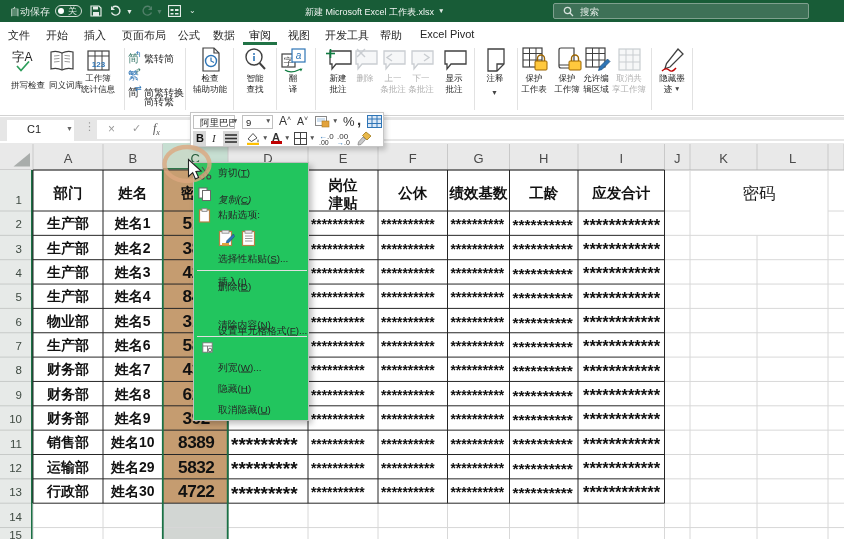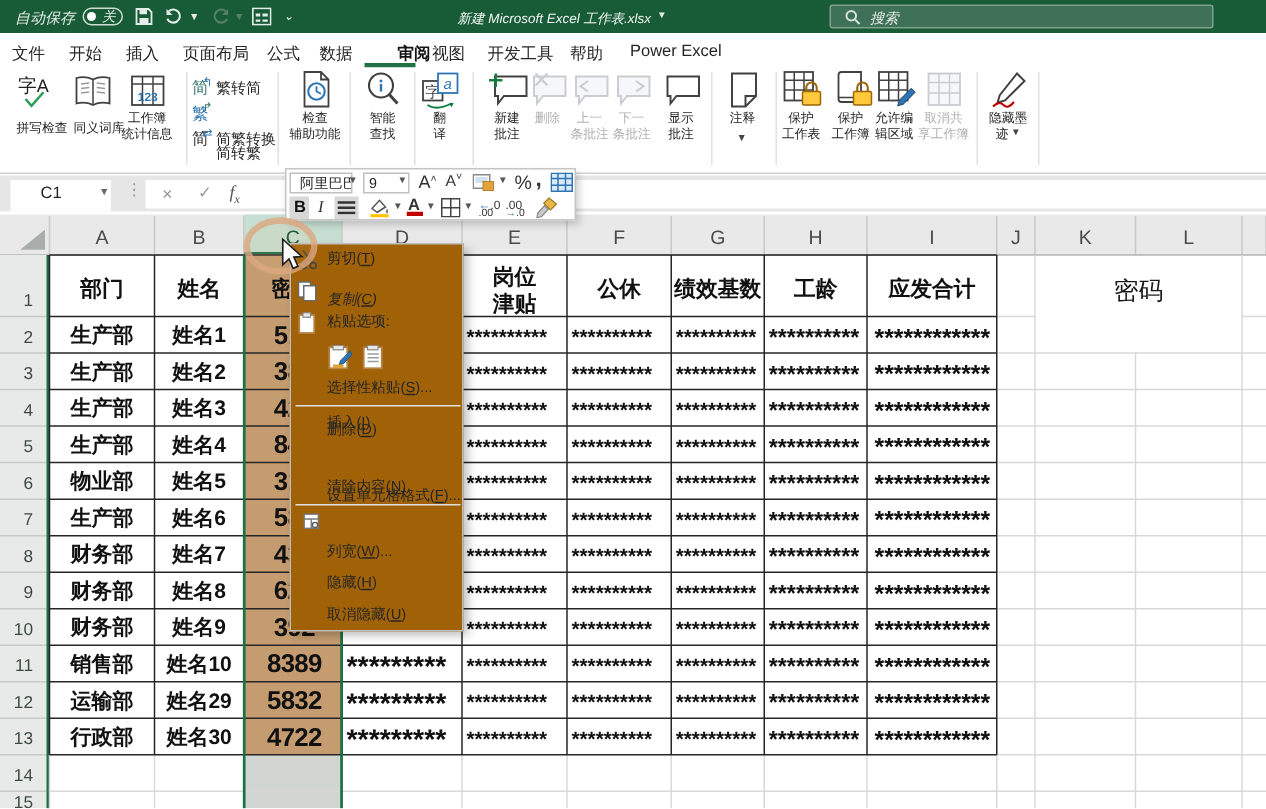--- a/index.html
+++ b/index.html
@@ -1,42 +1,42 @@
 <!DOCTYPE html>
 <html><head><meta charset="utf-8">
 <style>
 html,body{margin:0;padding:0;width:844px;height:539px;overflow:hidden;background:#fff;
 font-family:"Liberation Sans",sans-serif;}
 *{box-sizing:border-box;}
 .abs{position:absolute;}
 #stage{position:relative;width:844px;height:539px;}
 
-#titlebar{position:absolute;left:0;top:0;width:844px;height:22px;background:#185c37;color:#fff;font-style:italic;}
+#titlebar{position:absolute;left:0;top:0;width:844px;height:22px;background:#185c37;color:#fff;}
 #titlebar .t{position:absolute;font-size:10px;color:#e4ece7;white-space:nowrap;}
 #searchbox{position:absolute;left:553px;top:3px;width:256px;height:16px;background:#3e7157;
 border:1px solid #7fa08e;border-radius:2px;}
 
 #tabs{position:absolute;left:0;top:22px;width:844px;height:23px;background:#fff;}
 #tabs span{position:absolute;top:6px;font-size:11px;color:#262626;white-space:nowrap;}
-#tabs .sel{font-weight:bold;color:#141414;margin-left:16px;}
+#tabs .sel{font-weight:normal;color:#141414;}
 #ulgreen{position:absolute;left:243px;top:42px;width:34px;height:3px;background:#217346;}
 
 #ribbon{position:absolute;left:0;top:45px;width:844px;height:71px;background:#fff;border-bottom:1px solid #d2d2d2;}
 .gsep{position:absolute;top:3px;width:1px;height:62px;background:#e2e2e2;}
 .glabel{position:absolute;top:55.5px;font-size:9px;color:#5e5e5e;white-space:nowrap;transform:translateX(-50%);margin-top:40px;}
 .blabel{position:absolute;font-size:8.5px;color:#262626;white-space:nowrap;transform:translateX(-50%);line-height:11px;}
 .blabel.dis{color:#b0b0b0;}
 
 #fbar{position:absolute;left:0;top:117px;width:844px;height:24px;background:#e6e6e6;}
 #namebox{position:absolute;left:7px;top:3px;width:67px;height:21px;background:#fff;font-size:11px;color:#222;line-height:19px;padding-left:20px;}
 #fxfield{position:absolute;left:97px;top:3px;width:747px;height:19px;background:#fff;}
 
 #sheet{position:absolute;left:0;top:141px;width:844px;height:398px;}
 
-#cmenu{position:absolute;left:193px;top:162px;width:116px;height:259px;background:#a16207;
+#cmenu{position:absolute;left:193px;top:162px;width:116px;height:259px;background:#22c55e;
 border:1px solid #bfbfbf;box-shadow:3px 3px 6px rgba(0,0,0,0.25);font-size:9.8px;color:#262626;}
 #cmenu .mi{position:absolute;left:24px;white-space:nowrap;transform:translateY(-50%);letter-spacing:0px;}
 #cmenu .msep{position:absolute;left:3px;width:110px;height:1px;background:#e0e0e0;}
 
 #mtb{position:absolute;left:190px;top:112px;width:194px;height:35px;background:#fff;
 border:1px solid #c6c6c6;box-shadow:2px 3px 5px rgba(0,0,0,0.2);}
 </style></head>
 <body>
 <div id="stage">
 
@@ -82,21 +82,21 @@
   <span style="left:8px;">文件</span>
   <span style="left:46px;">开始</span>
   <span style="left:84px;">插入</span>
   <span style="left:122px;">页面布局</span>
   <span style="left:178px;">公式</span>
   <span style="left:213px;">数据</span>
   <span class="sel" style="left:249px;">审阅</span>
   <span style="left:288px;">视图</span>
   <span style="left:325px;">开发工具</span>
   <span style="left:380px;">帮助</span>
-  <span style="left:420px;">Power Excel</span>
+  <span style="left:420px;">Excel Pivot</span>
 </div>
 <div id="ulgreen"></div>
 
 <div id="ribbon">
 
   <div class="gsep" style="left:124px;"></div>
   <div class="gsep" style="left:185px;"></div>
   <div class="gsep" style="left:233px;"></div>
   <div class="gsep" style="left:276px;"></div>
   <div class="gsep" style="left:315px;"></div>

